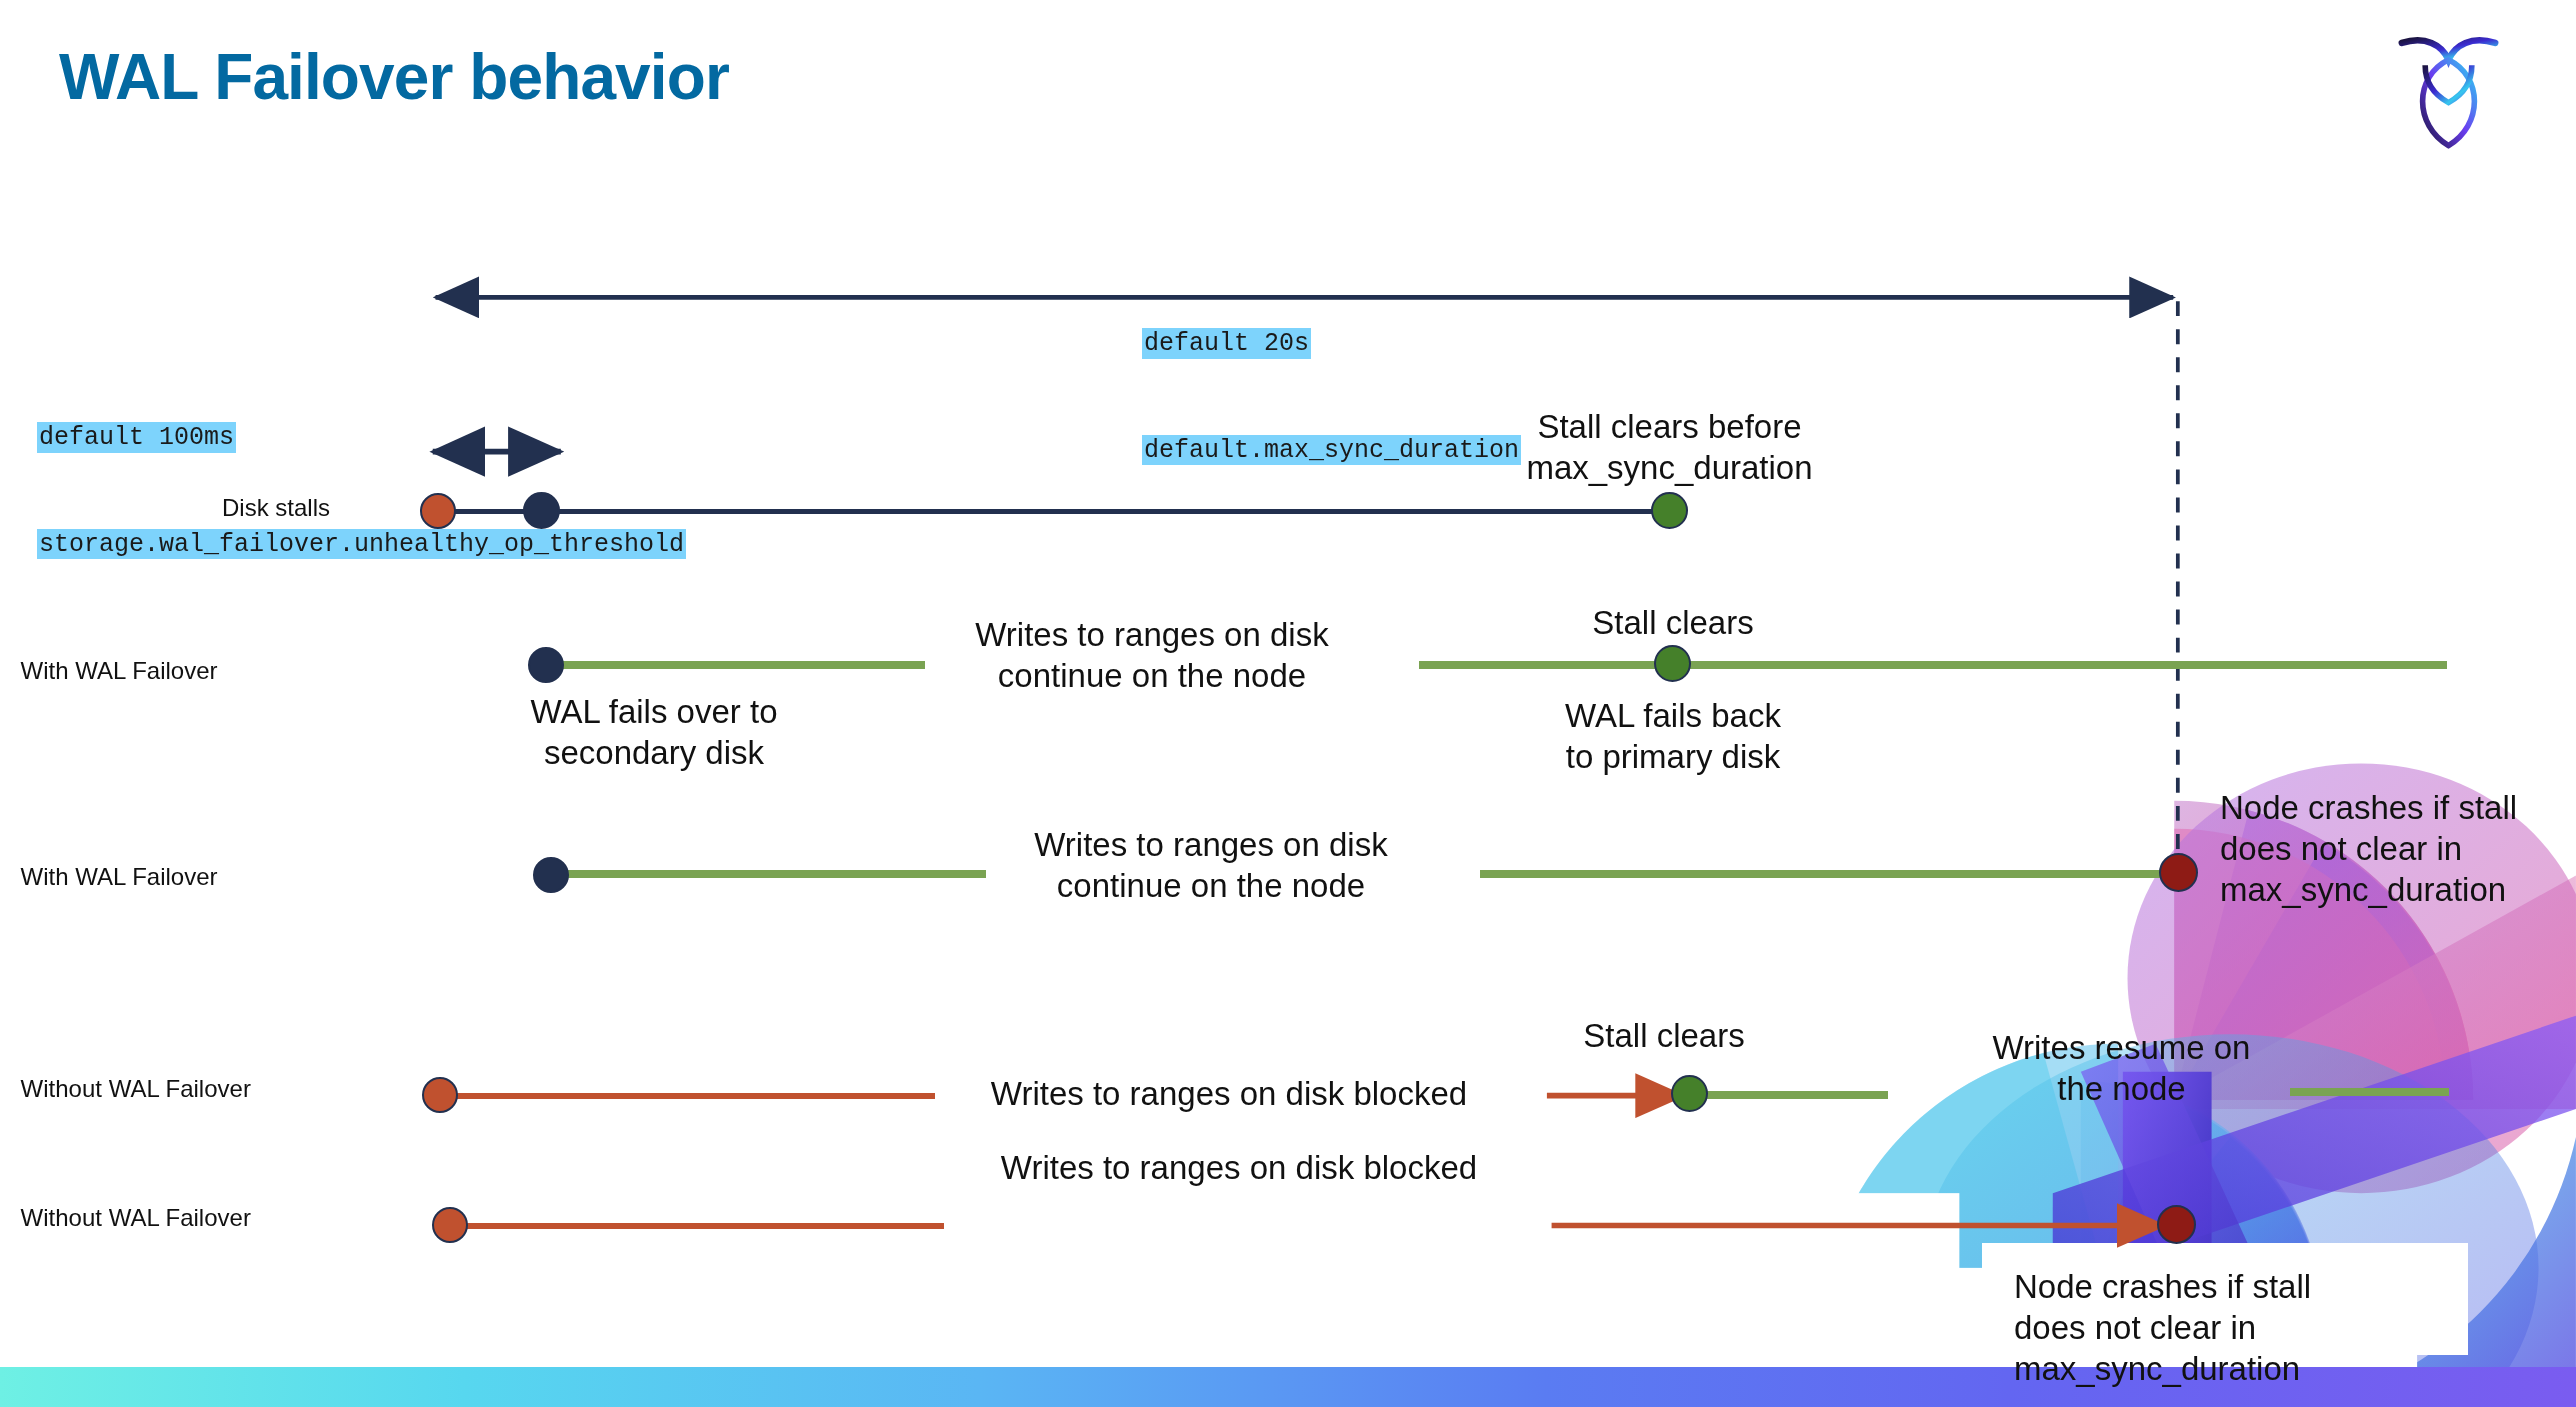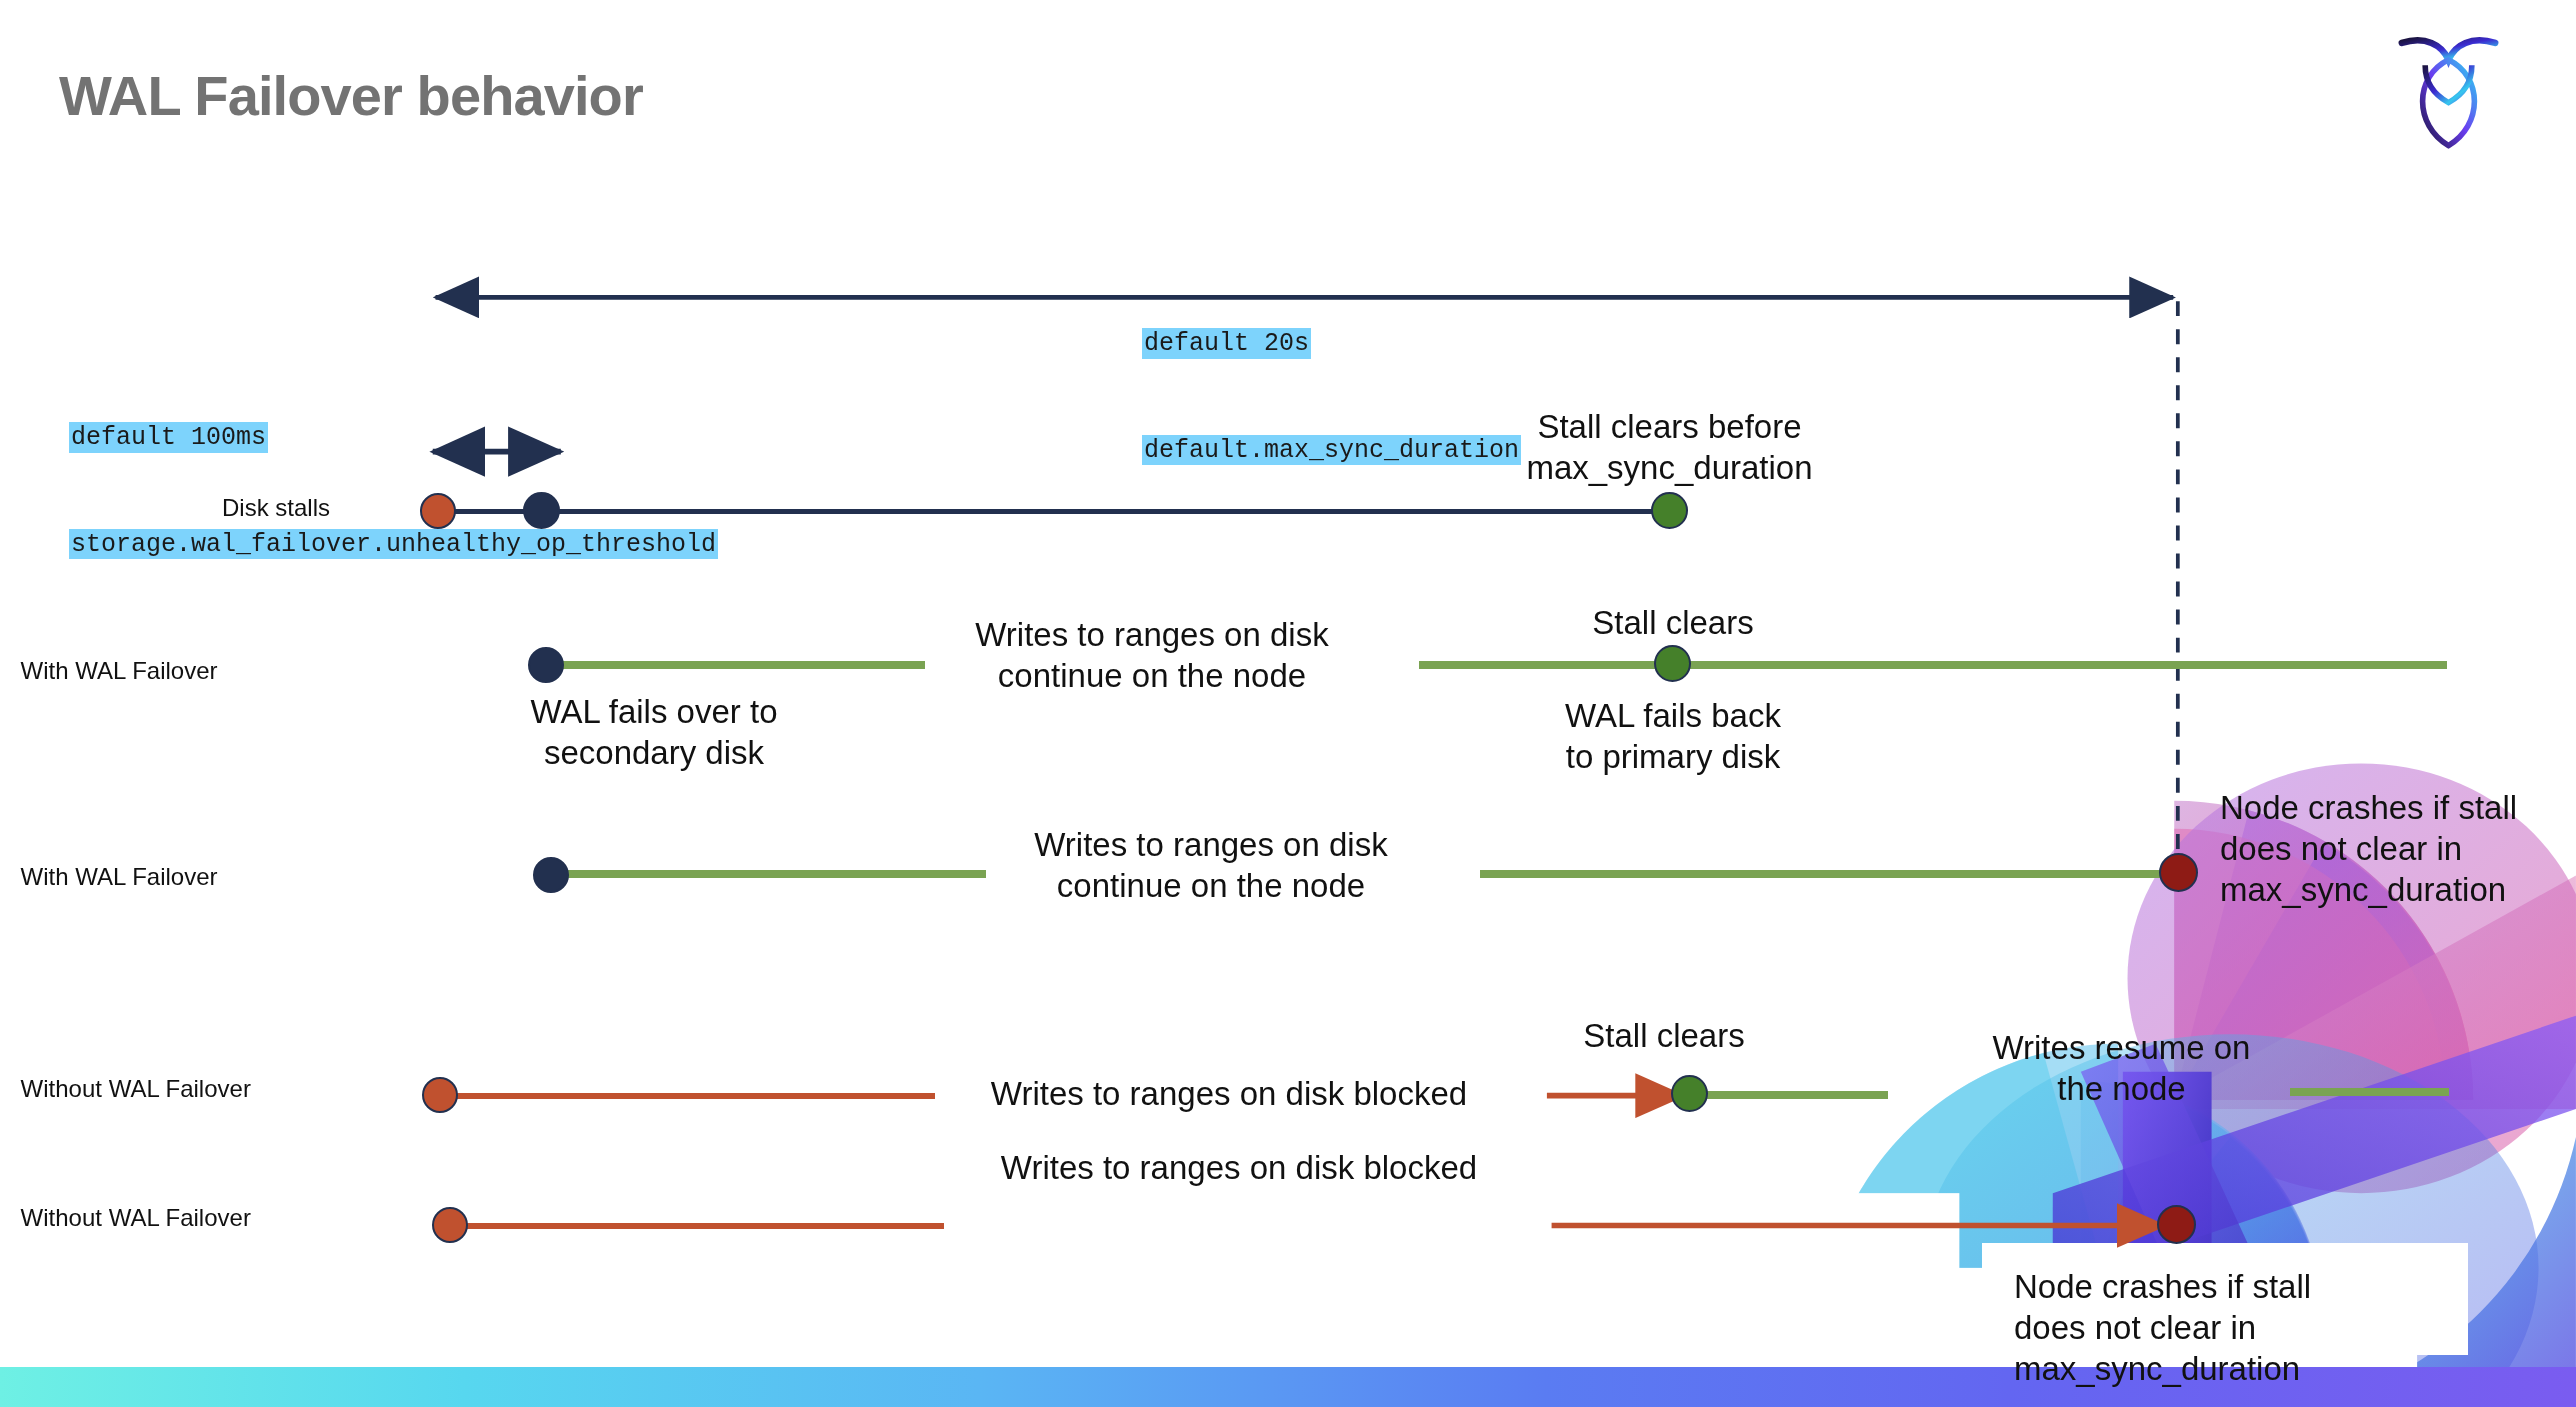--- a/index.html
+++ b/index.html
@@ -14,24 +14,23 @@
 
   
   .deco-svg{position:absolute;right:0;bottom:0;width:925px;height:738px;pointer-events:none;}
   .bottom-bar{position:absolute;left:0;bottom:0;width:2576px;height:41px;
      background:linear-gradient(90deg,#6ef0e4 0%,#57d7ef 18%,#5ab6f4 38%,#5a7cf2 60%,#6366f1 78%,#7a5cf0 100%);}
   .white-card{position:absolute;background:#ffffff;}
 
   
   .title{
     position:absolute;left:59px;top:44px;
-    font-size:56px;font-weight:bold;color:#737373;
+    font-size:64px;font-weight:bold;color:#0369a1;
     letter-spacing:-0.9px;line-height:1.05;
     font-family:"Liberation Sans", sans-serif;
-    margin-top:23px;
   }
 
   
   .logo{position:absolute;left:2397px;top:28px;width:103px;height:126px;}
 
   
   .code{
     position:absolute;
     font-family:"Liberation Mono", monospace;
     font-size:25px;color:#1a1a1a;white-space:pre;
@@ -157,21 +156,21 @@
     <path d="M55 34 C18 52 18 104 55 126 C92 104 92 52 55 34 Z" stroke="url(#lg2)" stroke-width="6" fill="none"></path>
     <path d="M30 40 C30 62 44 74 55 80 C66 74 80 62 80 40" stroke="url(#lg1)" stroke-width="6" fill="none"></path>
     <path d="M55 80 L55 126" stroke="url(#lg2)" stroke-width="6" fill="none"></path>
   </svg>
 
   <div class="code" style="left:1142px;top:255px;text-align:left;">
     <div><span>default 20s</span></div>
     <div><span>default.max_sync_duration</span></div>
   </div>
 
-  <div class="code" style="left:37px;top:349px;text-align:left;margin-left:32px;">
+  <div class="code" style="left:37px;top:349px;text-align:left;">
     <div><span>default 100ms</span></div>
     <div><span>storage.wal_failover.unhealthy_op_threshold</span></div>
   </div>
 
   <svg class="arrowlayer" viewBox="0 0 2756 1506" width="2576" height="1408">
     <defs>
       <marker id="ahNavyR" markerWidth="10" markerHeight="9" refX="9.4" refY="4.5" orient="auto" markerUnits="strokeWidth">
         <path d="M0,0 L10,4.5 L0,9 z" fill="#22304f"></path>
       </marker>
       <marker id="ahNavyL" markerWidth="10" markerHeight="9" refX="0.6" refY="4.5" orient="auto" markerUnits="strokeWidth">

